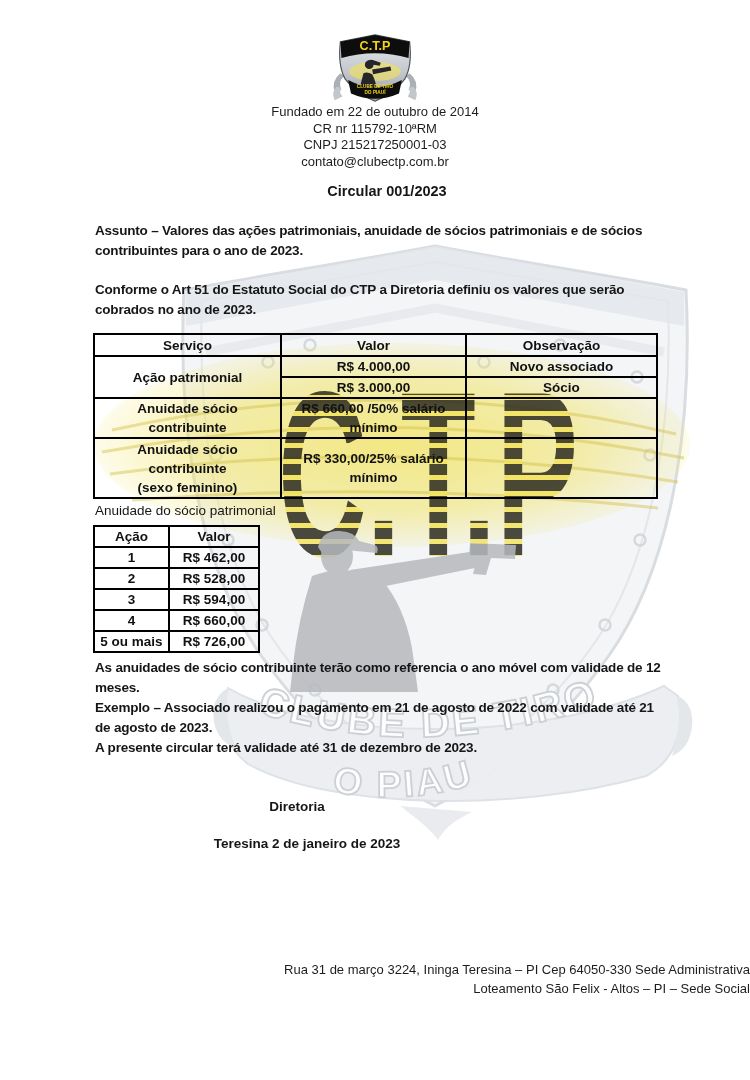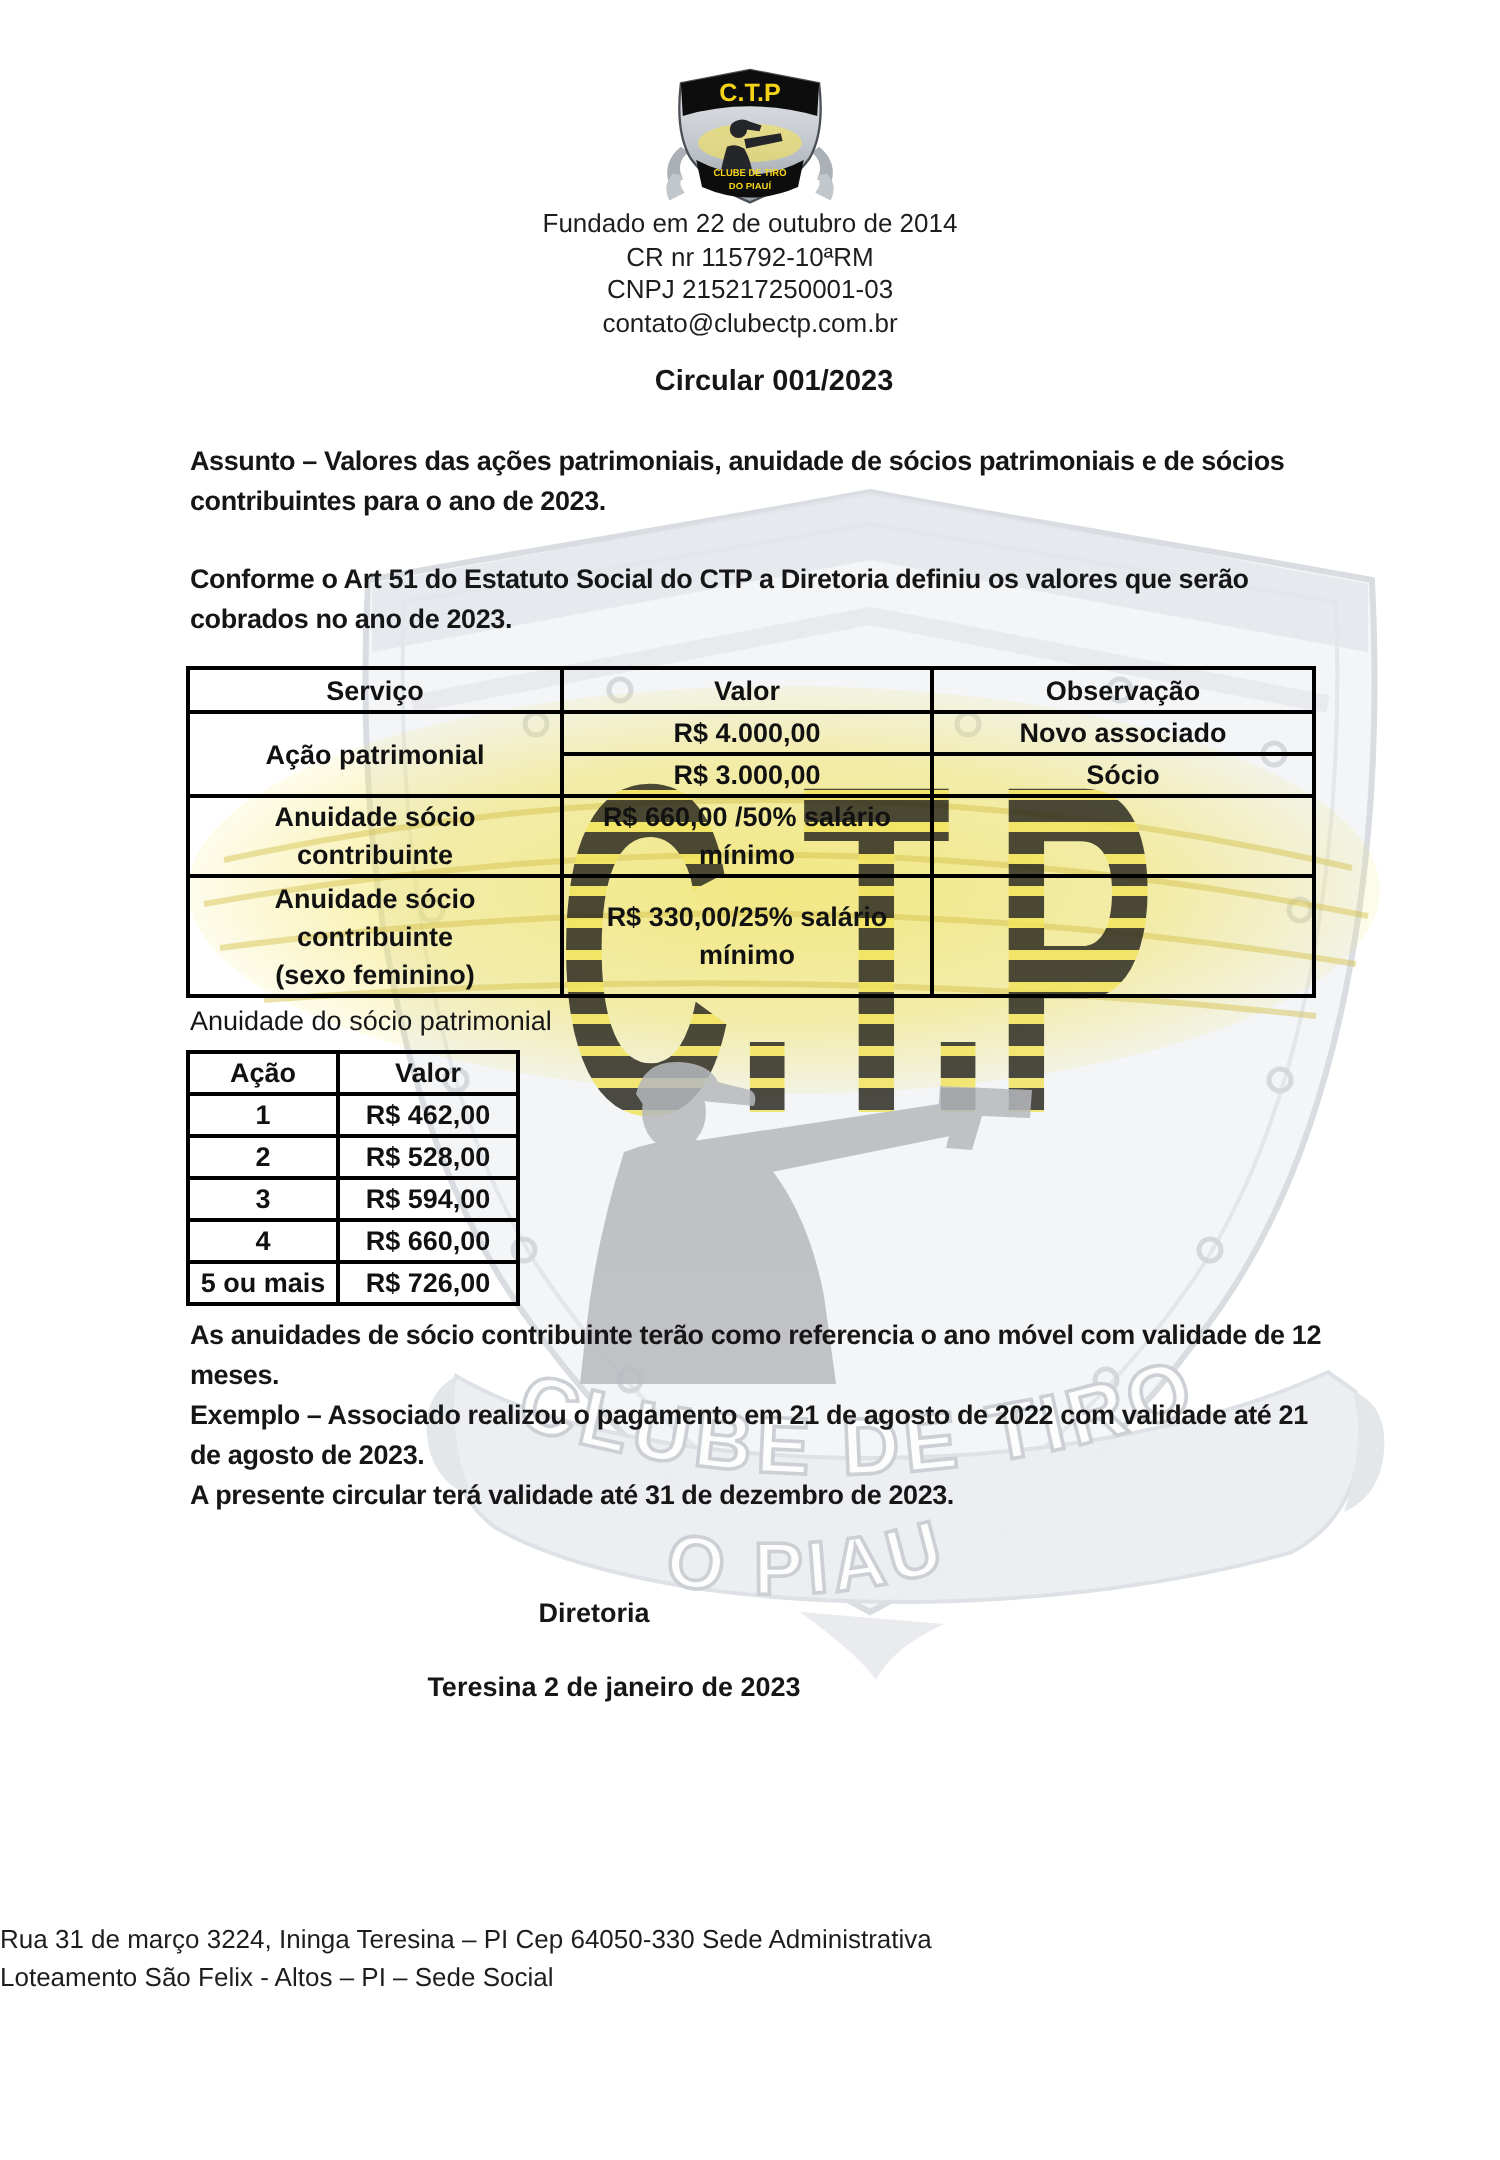--- a/index.html
+++ b/index.html
@@ -40,21 +40,21 @@
   .tbl-annuity .a1 { width:75px; } .tbl-annuity .a2 { width:90px; }
   .tbl-annuity tr { height:20px; }
 
   .notes { top:658px; }
 
   .sig-by   { position:absolute; left:0; top:799px; width:594px; text-align:center;
               font-size:13.5px; font-weight:700; }
   .sig-date { position:absolute; left:0; top:836px; width:614px; text-align:center;
               font-size:13.5px; font-weight:700; }
 
-  .footer { position:absolute; left:0; top:960px; width:750px; text-align:left;
+  .footer { position:absolute; left:0; top:960px; width:750px; text-align:right;
             font-size:13px; line-height:19px; font-weight:400; color:#1d1d1d; }
 </style>
 </head>
 <body>
 
 <div class="page">
 
   <svg class="watermark" viewBox="0 0 750 1080" width="750" height="1080" xmlns="http://www.w3.org/2000/svg">
     <defs>
       <radialGradient id="bandGrad" cx="50%" cy="50%" r="50%">

